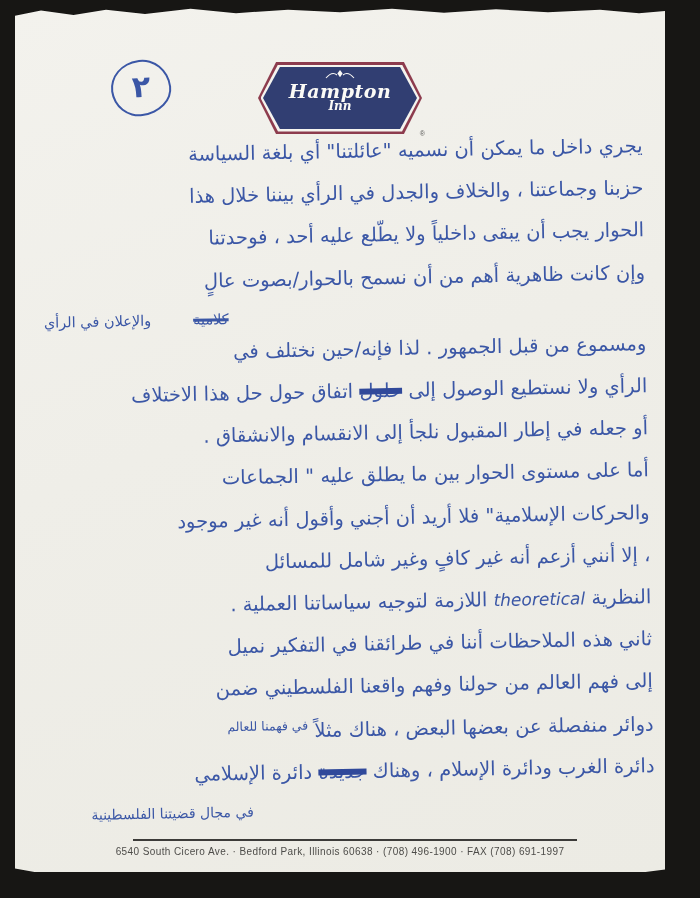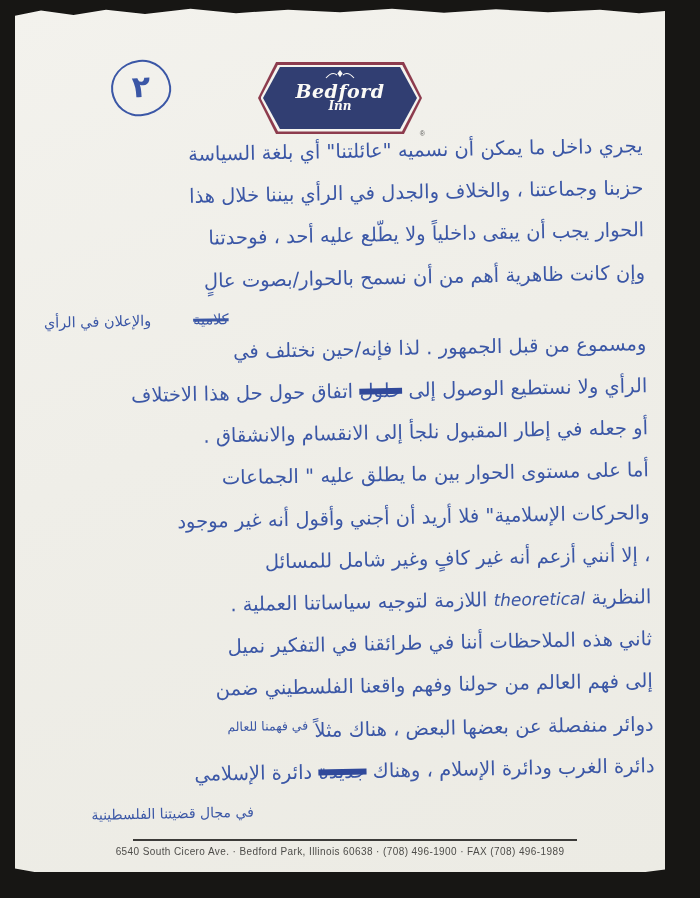--- a/index.html
+++ b/index.html
@@ -95,21 +95,21 @@
   </div>
 
   <div class="logo">
     <div class="hex outer"></div>
     <div class="hex mid"></div>
     <div class="hex inner">
       <svg class="logo-ornament" width="40" height="11" viewBox="0 0 40 11">
         <path d="M20 0 l2.6 3.6 L20 7.2 l-2.6 -3.6 Z" fill="#fbfaf6"></path>
         <path d="M6 8 Q12 1 17 5 M34 8 Q28 1 23 5" stroke="#fbfaf6" stroke-width="1.1" fill="none"></path>
       </svg>
-      <div class="logo-line1">Bedford</div>
+      <div class="logo-line1">Hampton</div>
       <div class="logo-line2">Inn</div>
     </div>
     <span class="reg">®</span>
   </div>
 
   <div class="letter" id="letter-lines">
       <div class="line"><span>يجري داخل ما يمكن أن نسميه "عائلتنا" أي بلغة السياسة</span></div>
       <div class="line"><span>حزبنا وجماعتنا ، والخلاف والجدل في الرأي بيننا خلال هذا</span></div>
       <div class="line"><span>الحوار يجب أن يبقى داخلياً ولا يطّلع عليه أحد ، فوحدتنا</span></div>
       <div class="line"><span>وإن كانت ظاهرية أهم من أن نسمح بالحوار/بصوت عالٍ</span></div>
@@ -122,15 +122,15 @@
       <div class="line"><span>، إلا أنني أزعم أنه غير كافٍ وغير شامل للمسائل</span></div>
       <div class="line"><span>النظرية </span><span class="seg-latin">theoretical</span><span> اللازمة لتوجيه سياساتنا العملية .</span></div>
       <div class="line"><span>ثاني هذه الملاحظات أننا في طرائقنا في التفكير نميل</span></div>
       <div class="line"><span>إلى فهم العالم من حولنا وفهم واقعنا الفلسطيني ضمن</span></div>
       <div class="line"><span>دوائر منفصلة عن بعضها البعض ، هناك مثلاً </span><span class="seg-sup">في فهمنا للعالم</span></div>
       <div class="line"><span>دائرة الغرب ودائرة الإسلام ، وهناك </span><span class="seg-scribble">جديدة</span><span> دائرة الإسلامي</span></div>
       <div class="line sub"><span>في مجال قضيتنا الفلسطينية</span></div>
     </div>
 
   <div class="footer-divider"></div>
-  <div class="footer-address">6540 South Cicero Ave. · Bedford Park, Illinois  60638 · (708) 496-1900 · FAX (708) 496-1989</div>
+  <div class="footer-address">6540 South Cicero Ave. · Bedford Park, Illinois  60638 · (708) 496-1900 · FAX (708) 691-1997</div>
 
 </div>
 
 </body></html>

